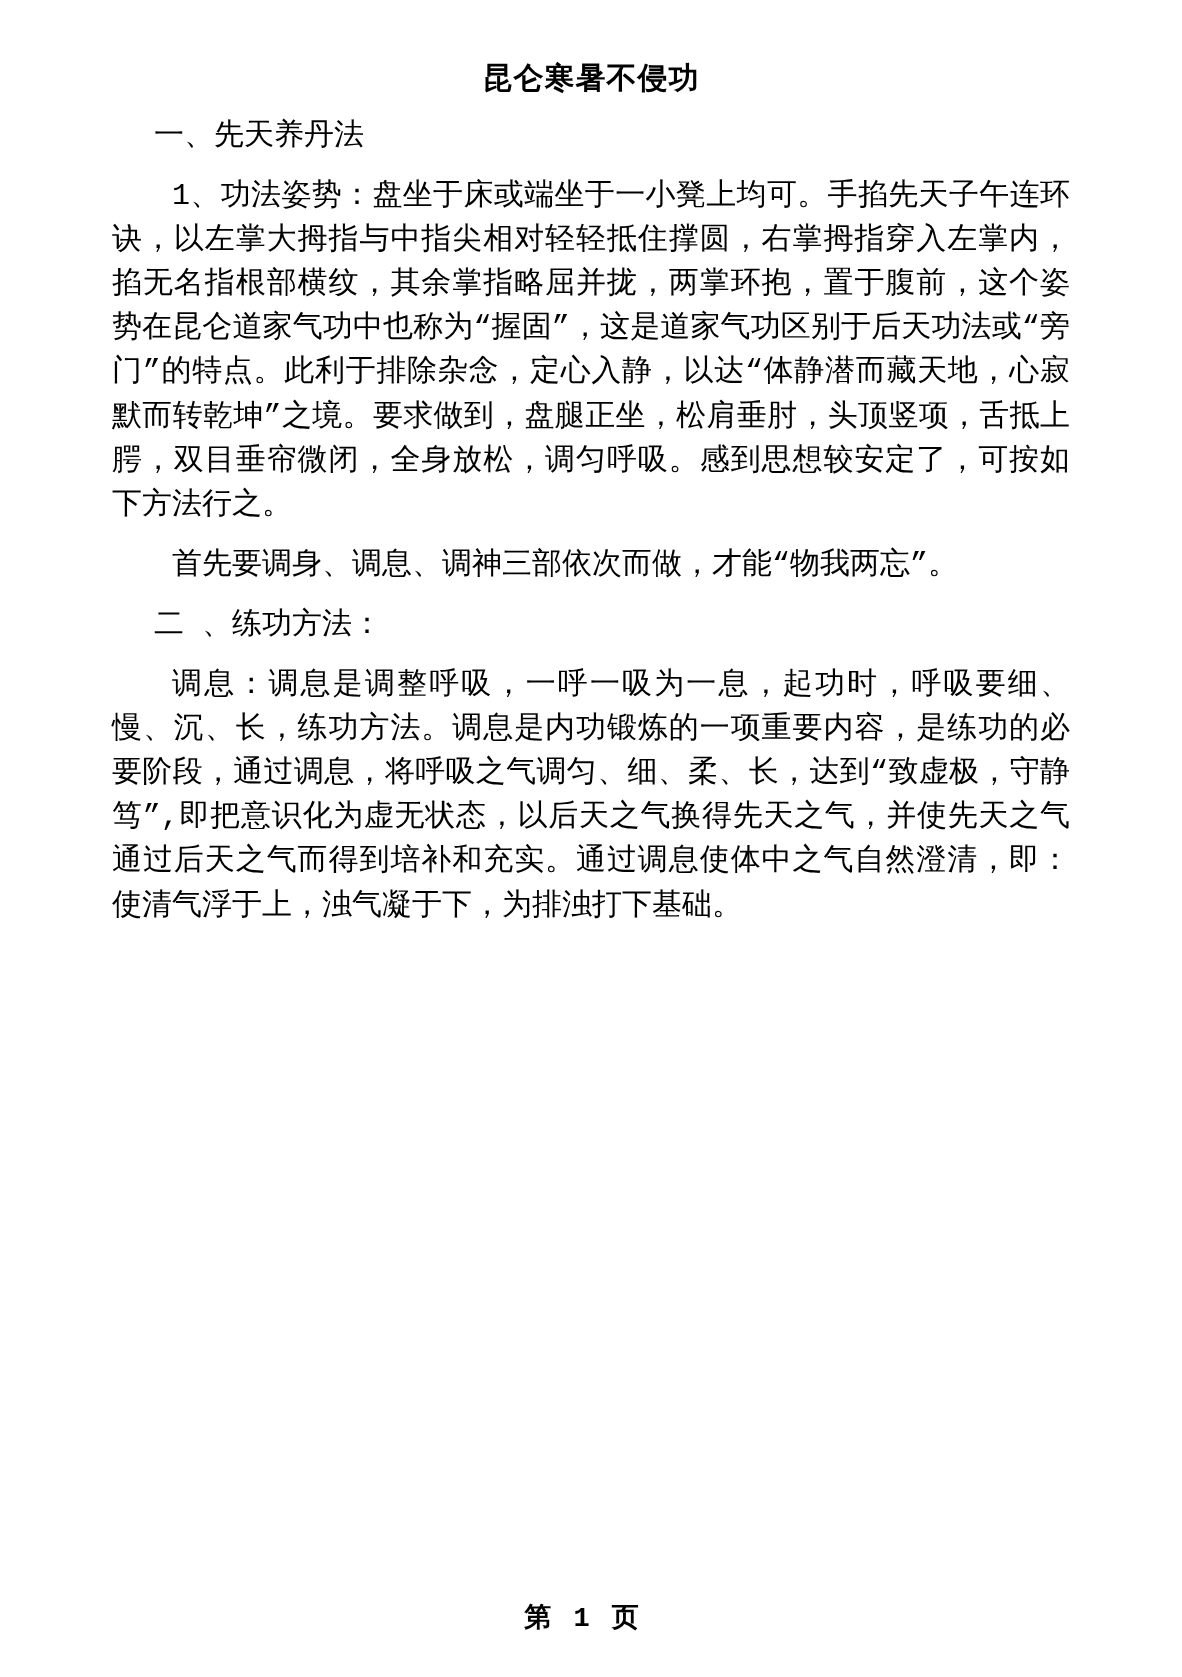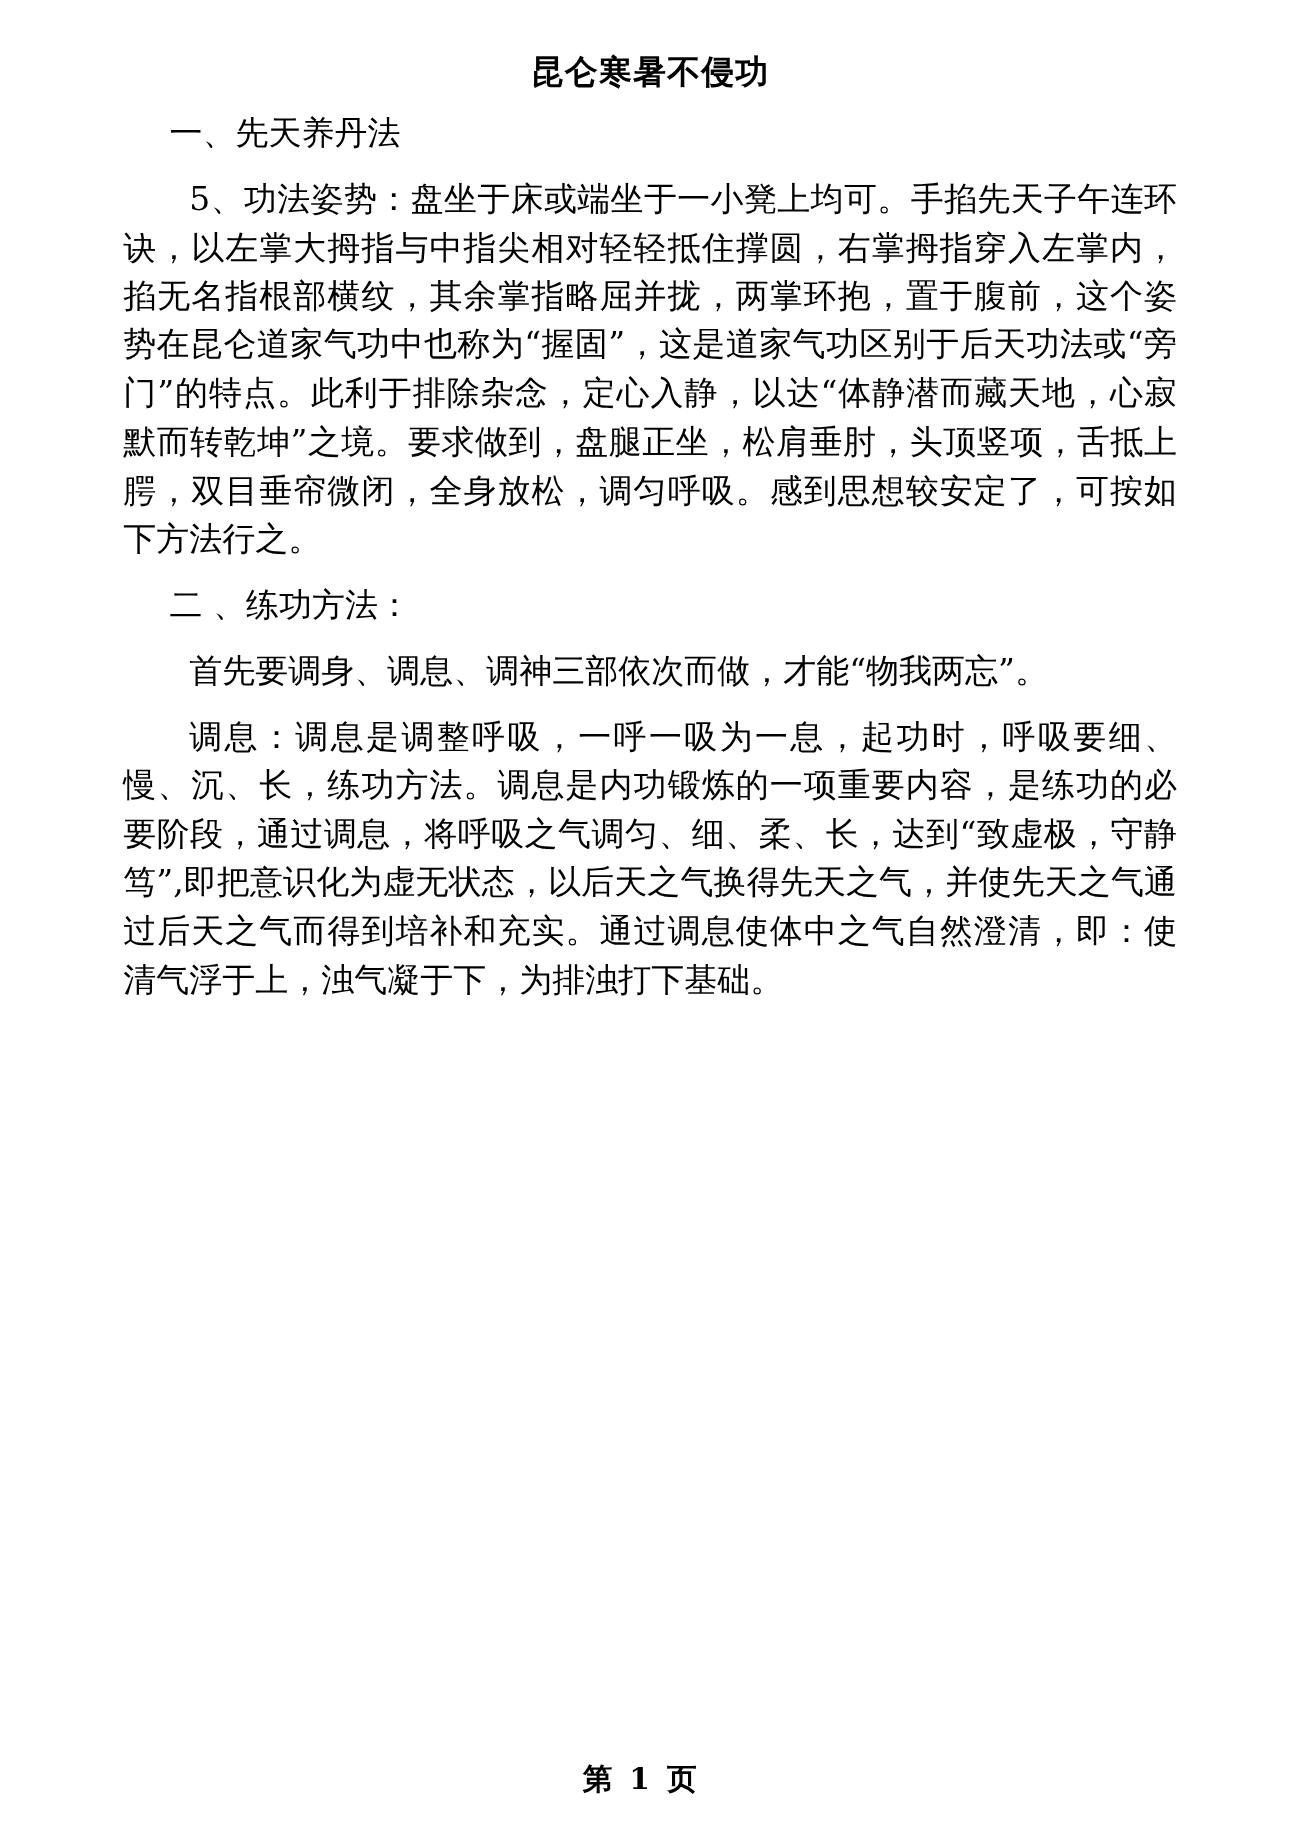--- a/index.html
+++ b/index.html
@@ -11,21 +11,22 @@
     width: 1182px;
     min-height: 1677px;
     font-family: "DejaVu Serif", "Liberation Serif", serif;
     color: #000000;
   }
   .page {
     position: relative;
     width: 1182px;
     min-height: 1677px;
     box-sizing: border-box;
-    padding: 48px 96px 40px 96px;
+    padding: 62px 96px 40px 96px;
+    font-family: Liberation Mono, monospace;
   }
   .doc-title {
     text-align: center;
     font-size: 30px;
     font-weight: bold;
     line-height: 1.2;
     margin: 0 0 14px 0;
     letter-spacing: 1px;
   }
   .para {
@@ -61,25 +62,25 @@
 </style>
 </head>
 <body>
 
 <div class="page">
 
   <h1 class="doc-title">昆仑寒暑不侵功</h1>
 
   <p class="para indent-heading">一、先天养丹法</p>
 
-  <p class="para indent-1 gap-small">5、功法姿势：盘坐于床或端坐于一小凳上均可。手掐先天子午连环诀，以左掌大拇指与中指尖相对轻轻抵住撑圆，右掌拇指穿入左掌内，掐无名指根部横纹，其余掌指略屈并拢，两掌环抱，置于腹前，这个姿势在昆仑道家气功中也称为“握固”，这是道家气功区别于后天功法或“旁门”的特点。此利于排除杂念，定心入静，以达“体静潜而藏天地，心寂默而转乾坤”之境。要求做到，盘腿正坐，松肩垂肘，头顶竖项，舌抵上腭，双目垂帘微闭，全身放松，调匀呼吸。感到思想较安定了，可按如下方法行之。</p>
+  <p class="para indent-1 gap-small">1、功法姿势：盘坐于床或端坐于一小凳上均可。手掐先天子午连环诀，以左掌大拇指与中指尖相对轻轻抵住撑圆，右掌拇指穿入左掌内，掐无名指根部横纹，其余掌指略屈并拢，两掌环抱，置于腹前，这个姿势在昆仑道家气功中也称为“握固”，这是道家气功区别于后天功法或“旁门”的特点。此利于排除杂念，定心入静，以达“体静潜而藏天地，心寂默而转乾坤”之境。要求做到，盘腿正坐，松肩垂肘，头顶竖项，舌抵上腭，双目垂帘微闭，全身放松，调匀呼吸。感到思想较安定了，可按如下方法行之。</p>
+
+  <p class="para indent-1 gap-small">首先要调身、调息、调神三部依次而做，才能“物我两忘”。</p>
 
   <p class="para indent-heading gap-small">二 、练功方法：</p>
-
-  <p class="para indent-1 gap-small">首先要调身、调息、调神三部依次而做，才能“物我两忘”。</p>
 
 
   <p class="para indent-1 gap-small">调息：调息是调整呼吸，一呼一吸为一息，起功时，呼吸要细、慢、沉、长，练功方法。调息是内功锻炼的一项重要内容，是练功的必要阶段，通过调息，将呼吸之气调匀、细、柔、长，达到“致虚极，守静笃”,即把意识化为虚无状态，以后天之气换得先天之气，并使先天之气通过后天之气而得到培补和充实。通过调息使体中之气自然澄清，即：使清气浮于上，浊气凝于下，为排浊打下基础。</p>
 
 
   <div class="footer">第 1 页</div>
 
 </div>
 
 </body></html>

